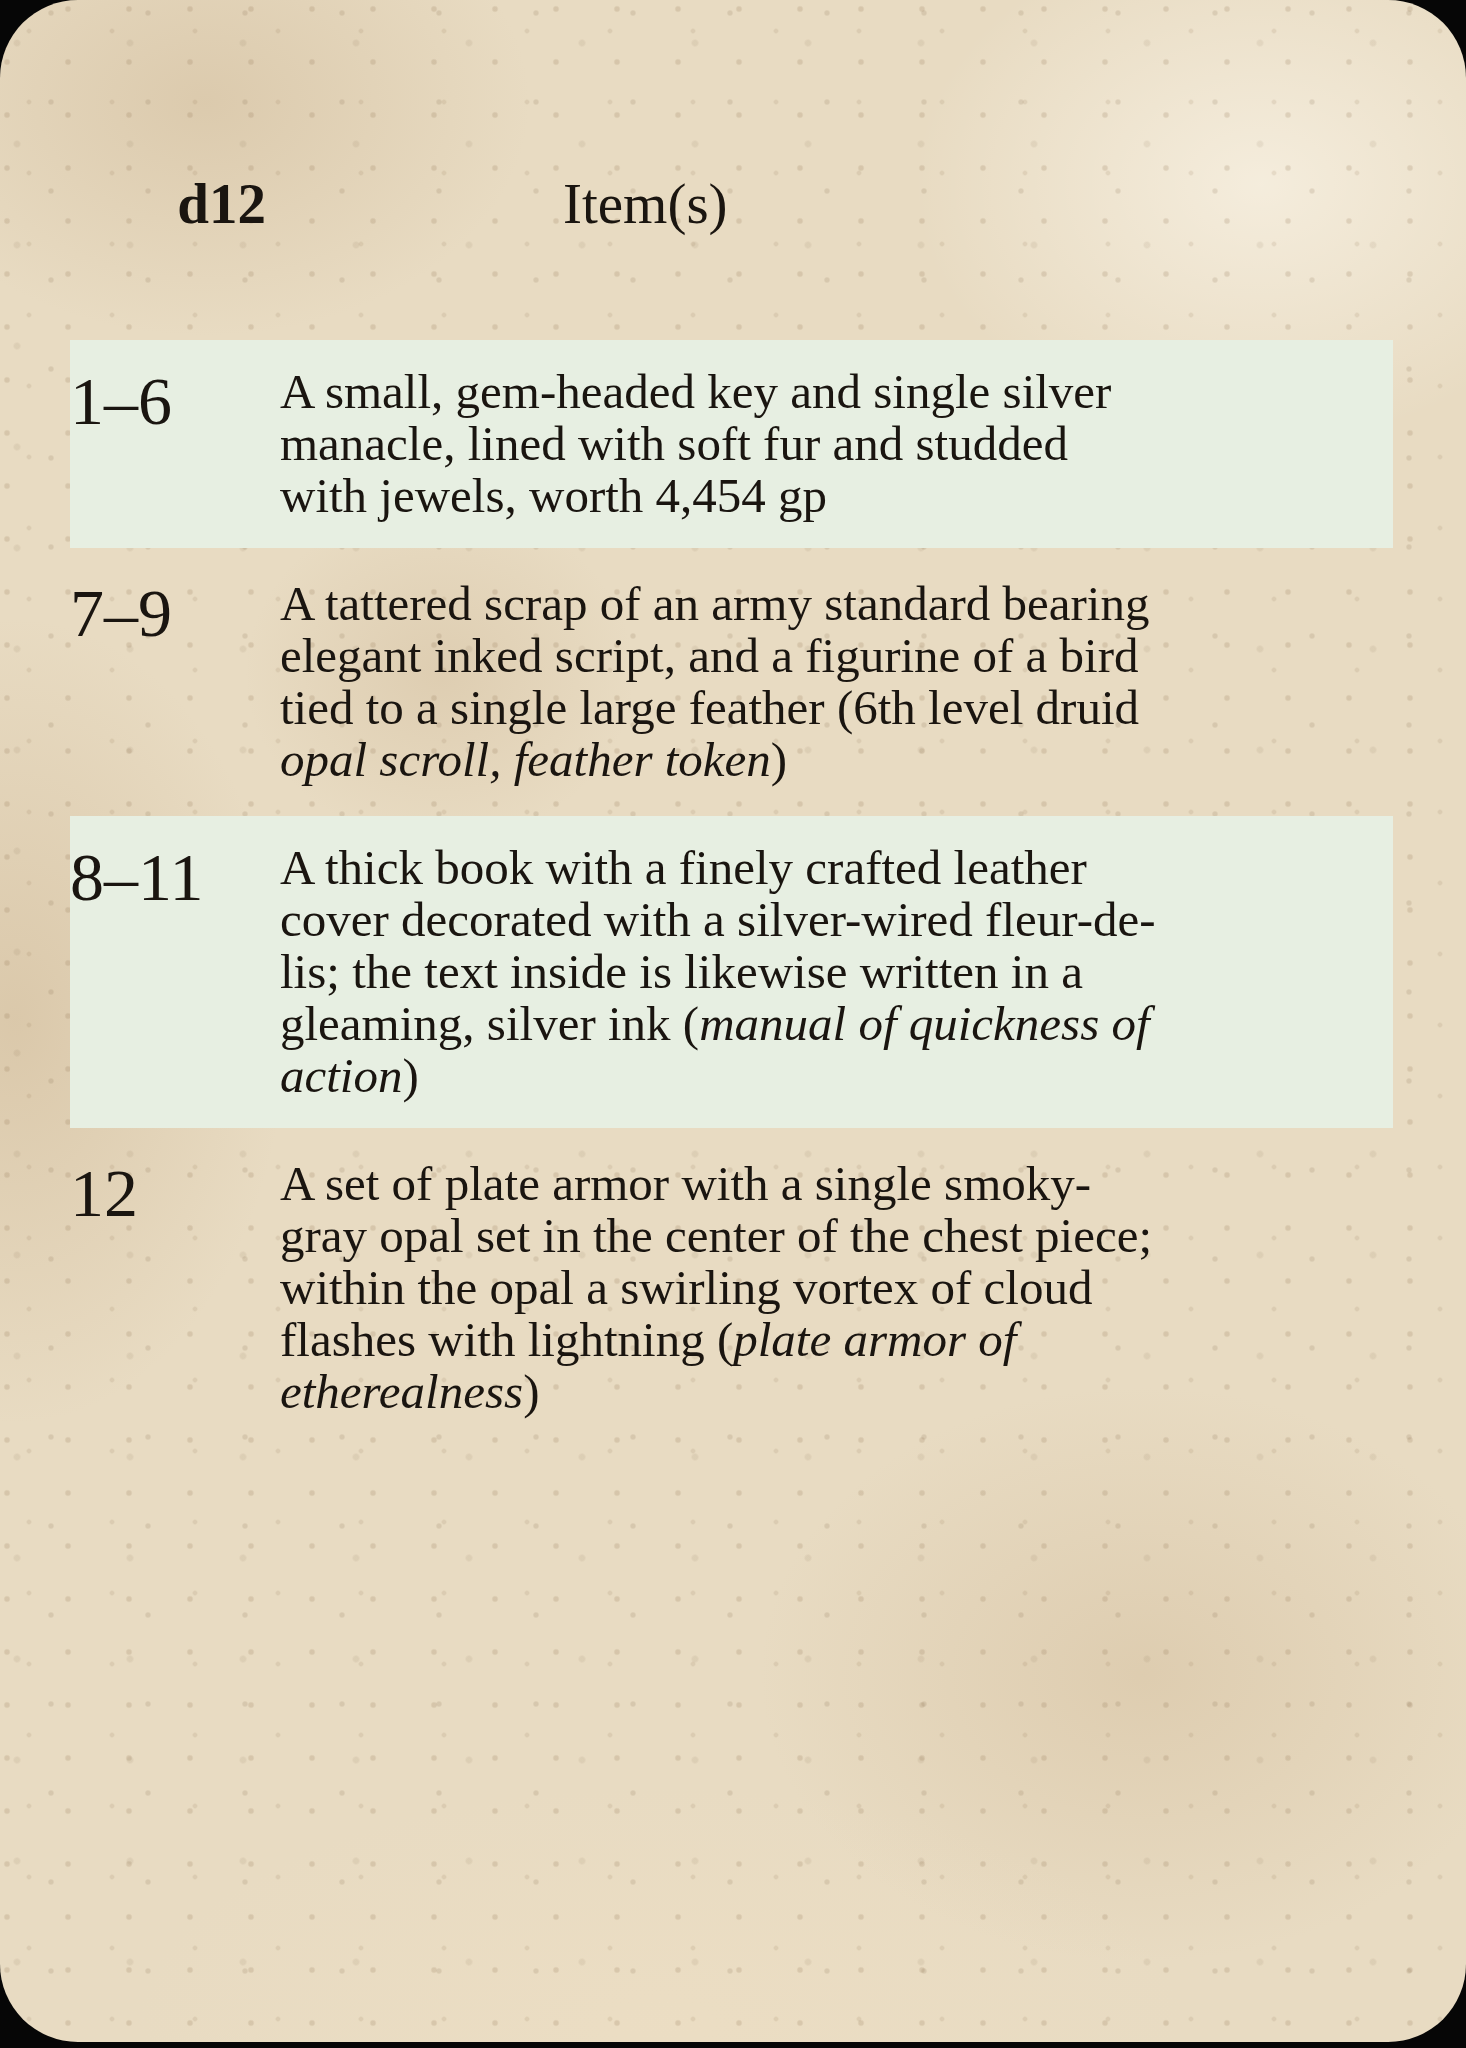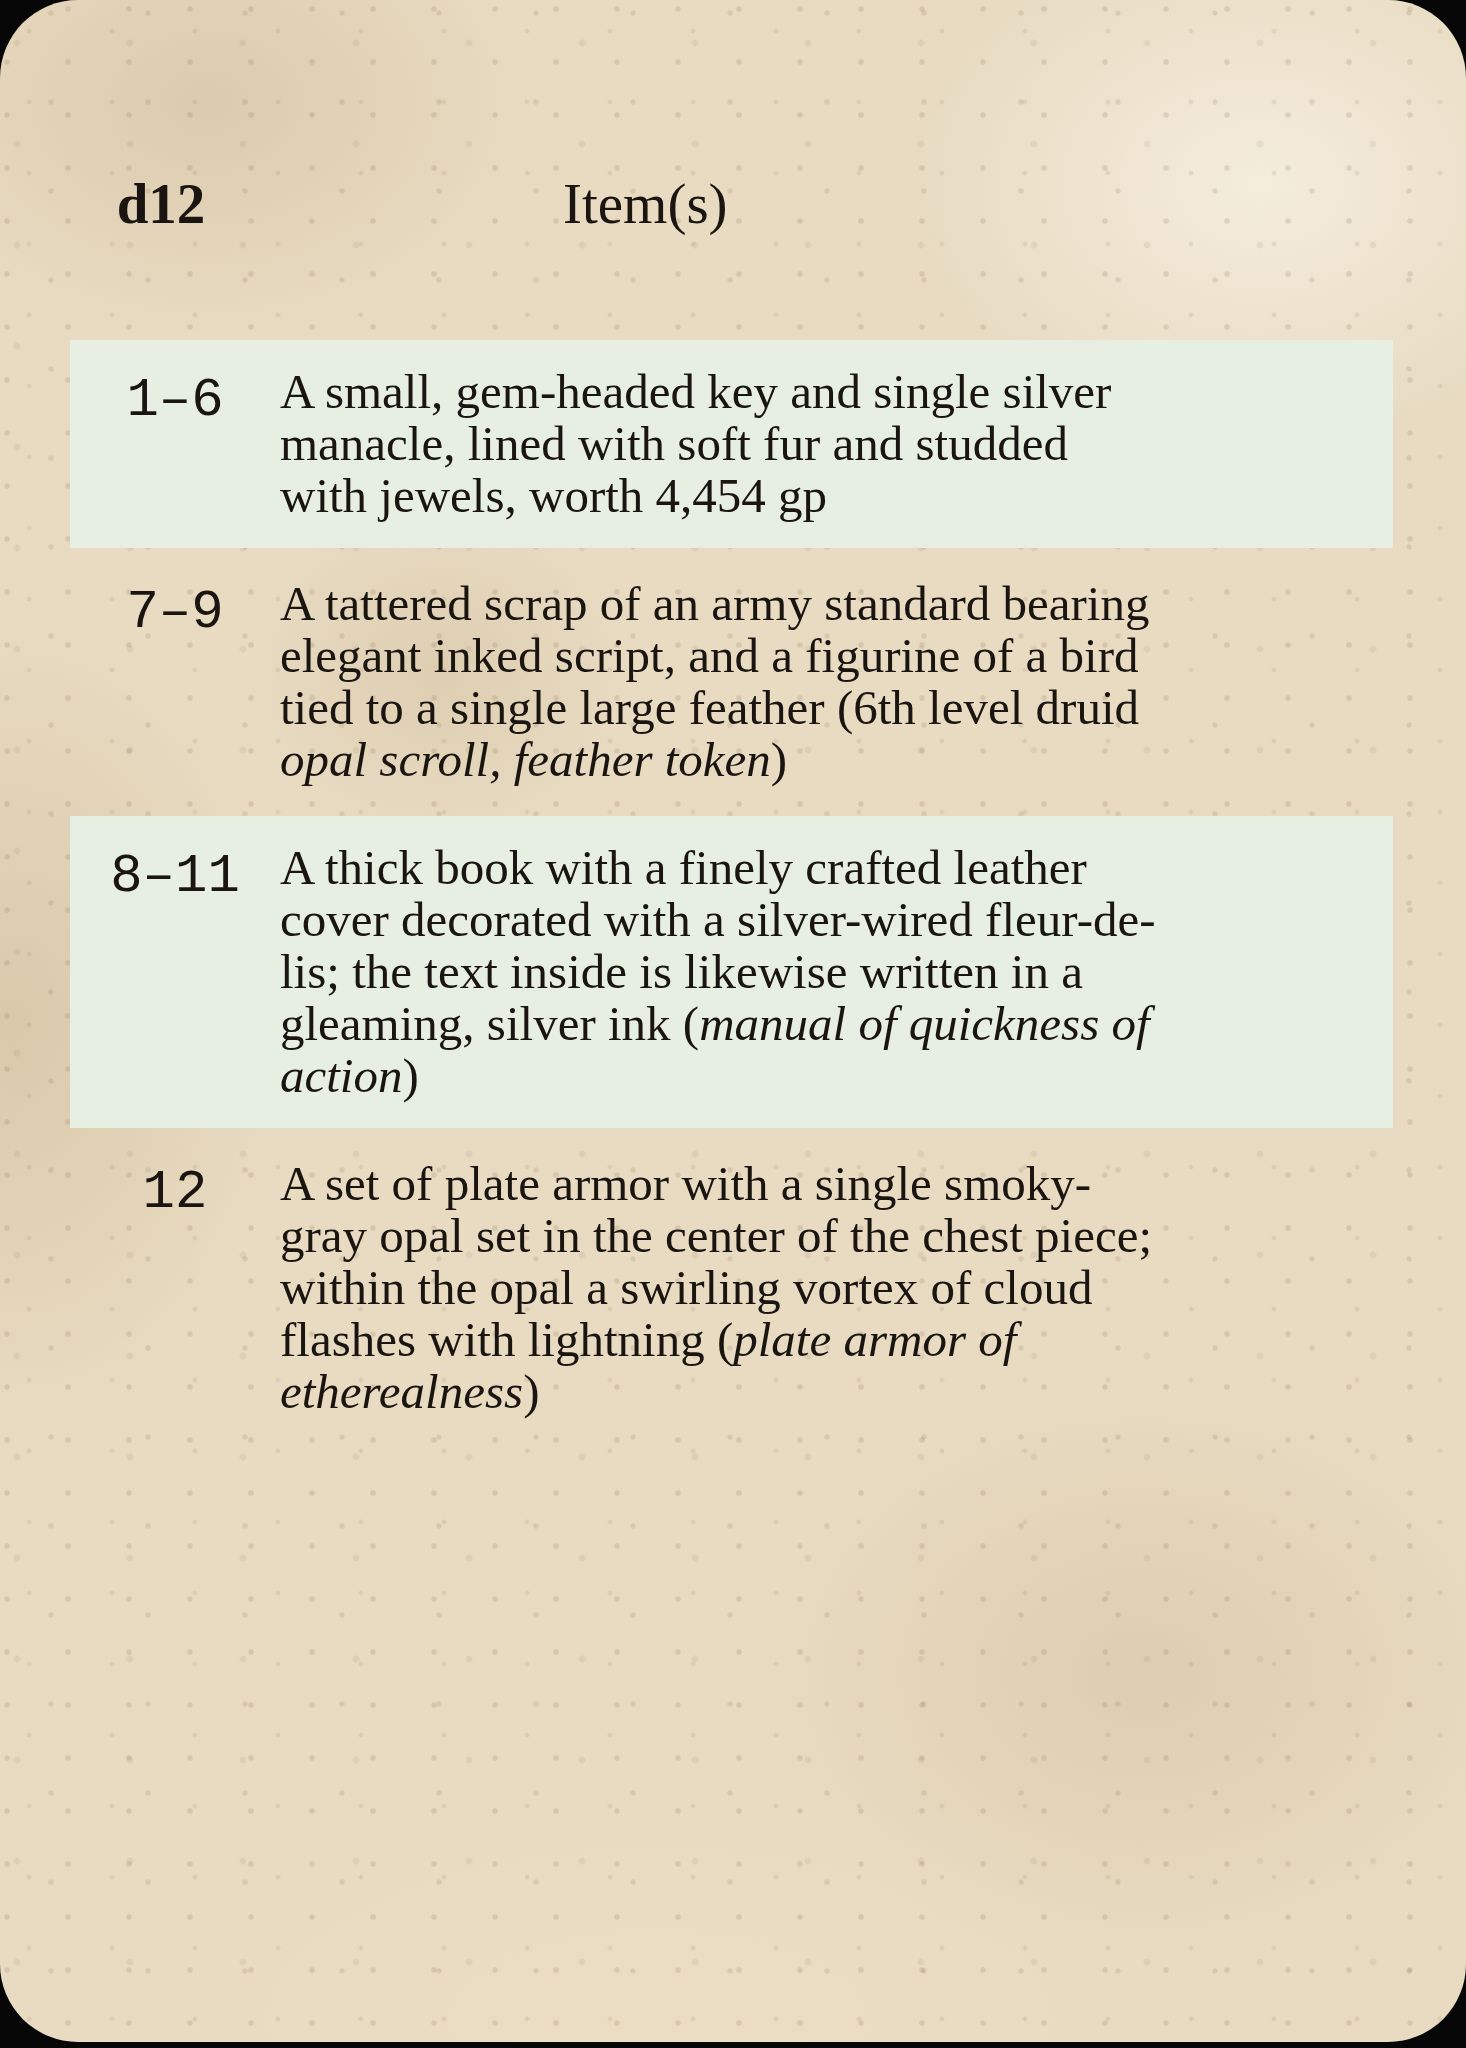--- a/index.html
+++ b/index.html
@@ -51,21 +51,21 @@
     margin-top: 164px;
     margin-bottom: 96px;
     display: grid;
     grid-template-columns: 210px 1fr;
     align-items: baseline;
   }
   .dice-header {
     font-weight: bold;
     font-size: 57px;
     line-height: 80px;
-    text-align: center;
+    text-align: right;
     position: relative;
     left: -14px;
   }
   .item-header {
     font-weight: normal;
     font-size: 57px;
     line-height: 80px;
     width: max-content;
     margin-left: 283px;
   }
@@ -74,25 +74,23 @@
     grid-template-columns: 210px 1fr;
   }
   .row.green {
     background: #e7efe2;
     padding: 26px 0;
   }
   .row.plain {
     padding: 30px 0;
   }
   .row .dice {
-    font-size: 54px;
+    font-size: 68px;
     line-height: 70px;
-    text-align: center;
     white-space: nowrap;
-    font-family: Liberation Mono, monospace;
   }
   .row .item {
     font-size: 49px;
     line-height: 52px;
     max-width: 880px;
     padding-right: 20px;
   }
   .row .item i {
     font-style: italic;
   }

